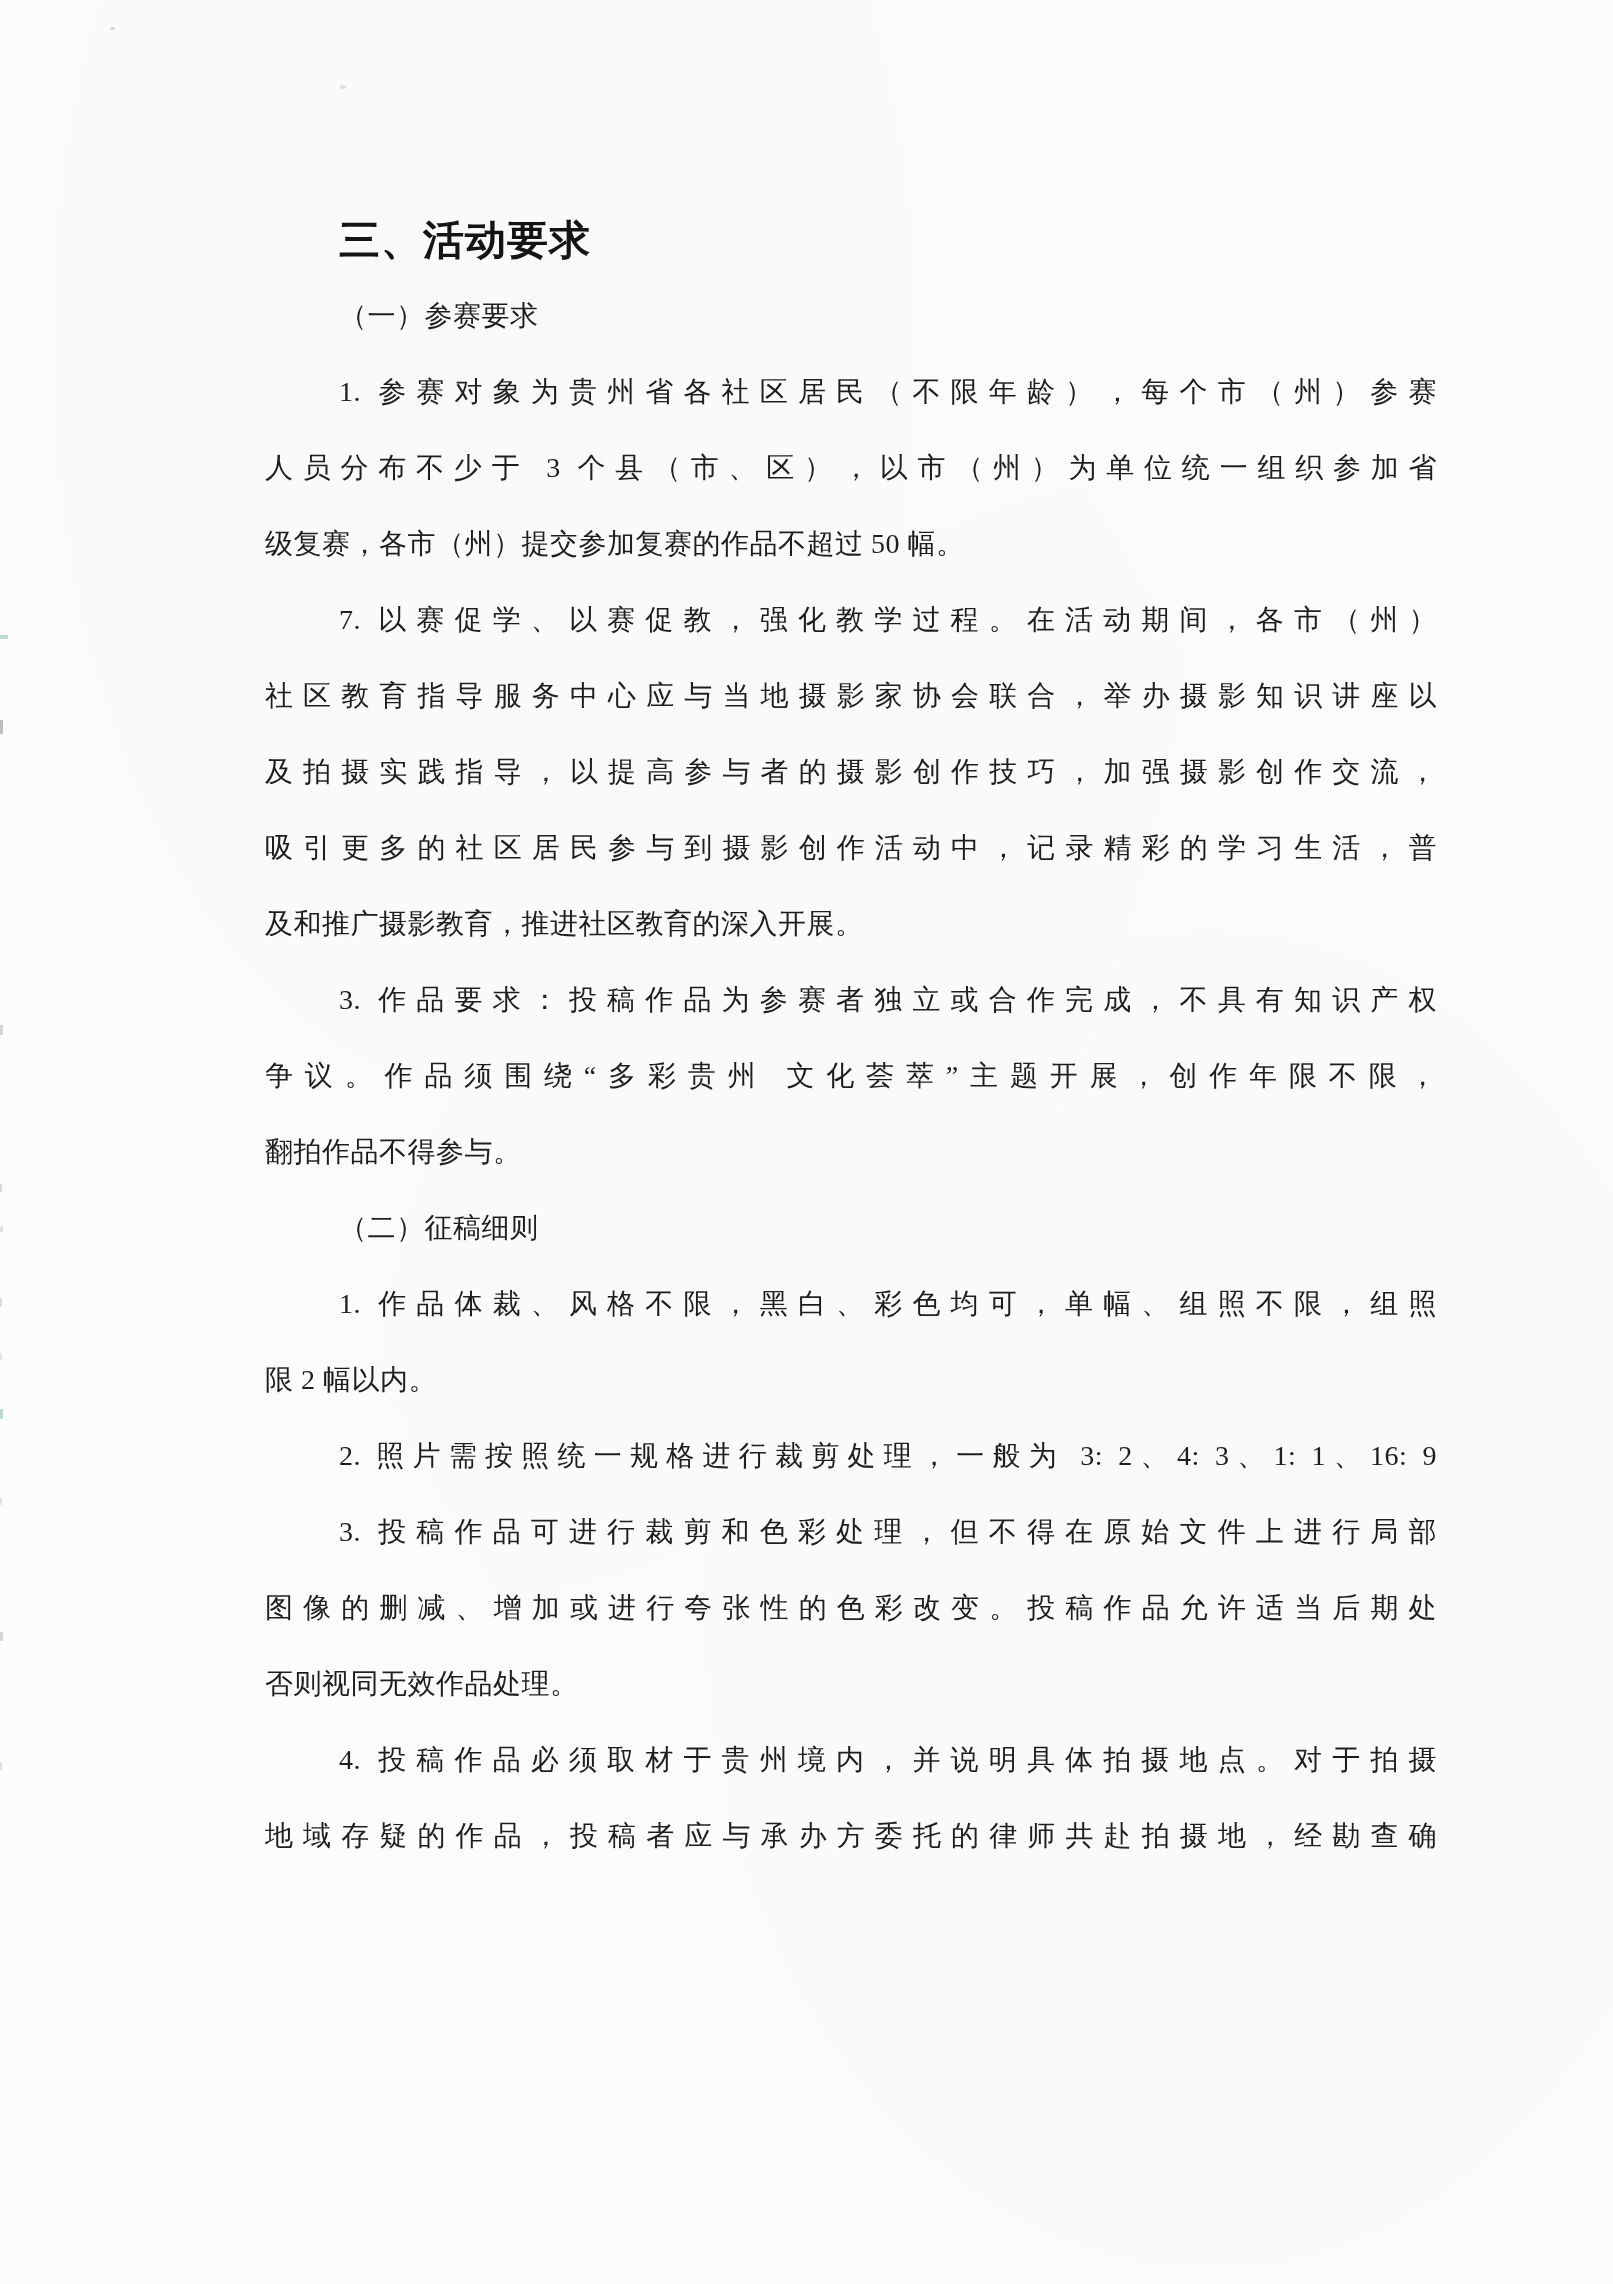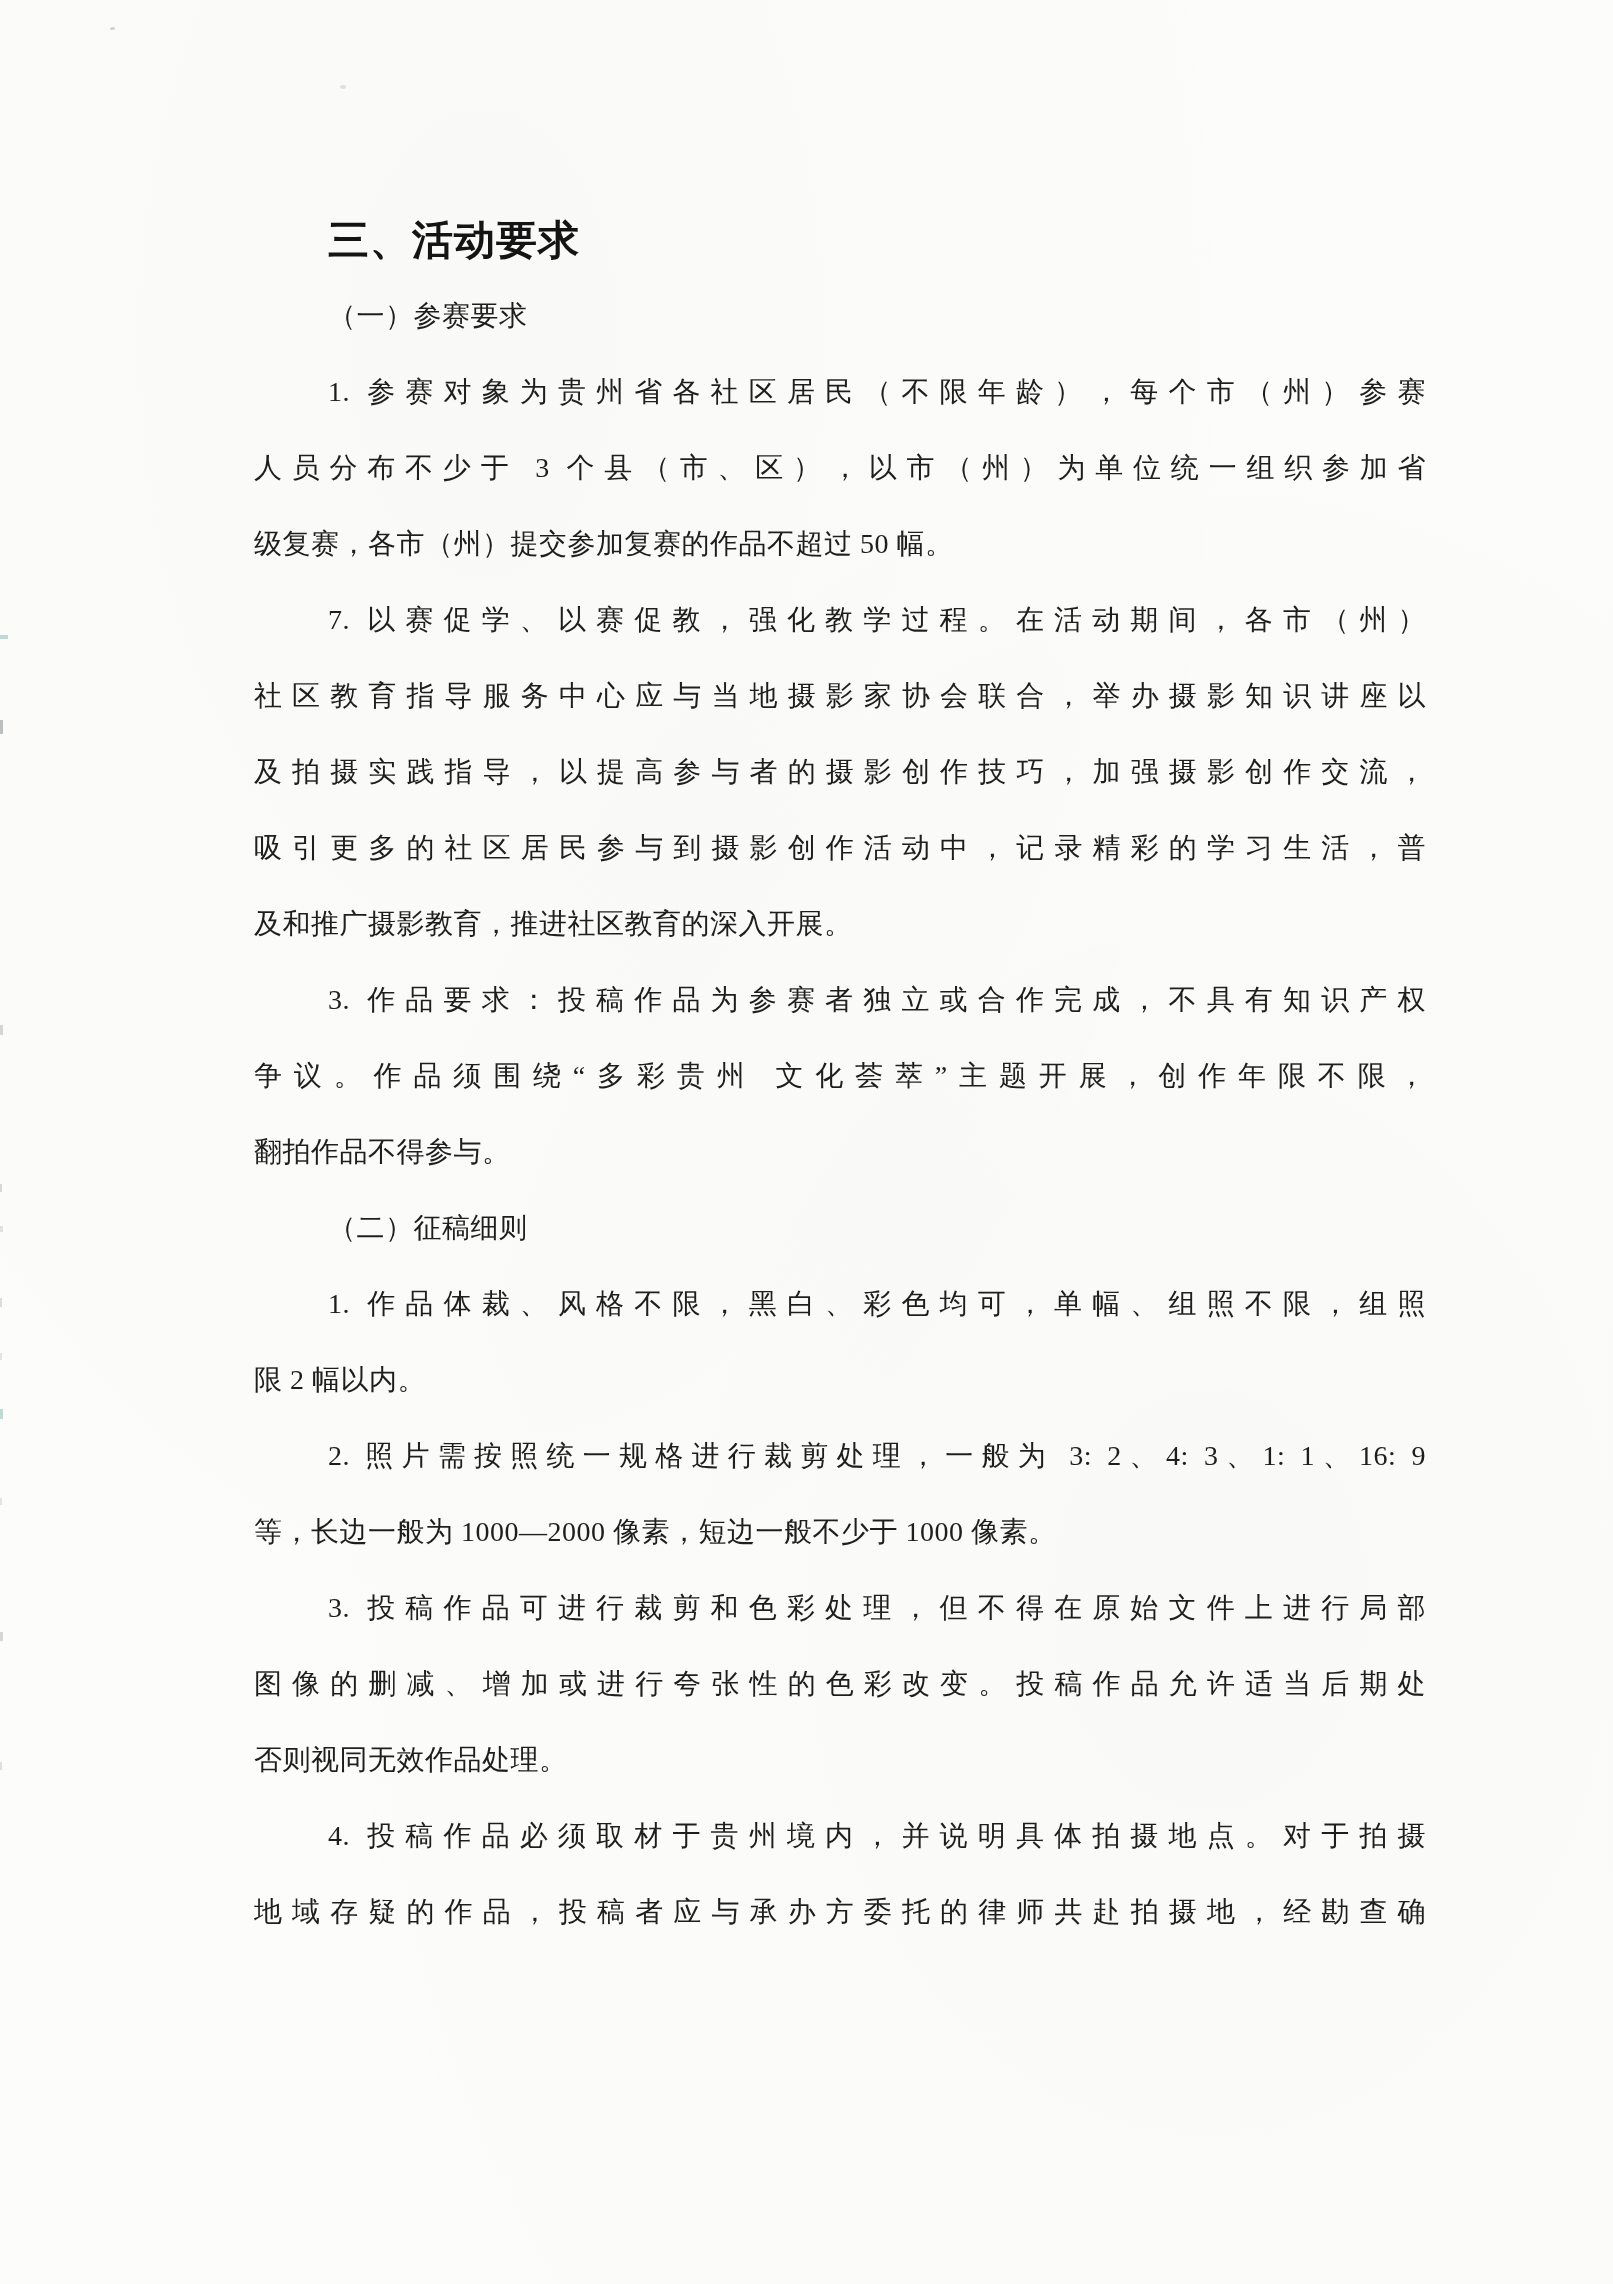--- a/index.html
+++ b/index.html
@@ -12,21 +12,21 @@
     position: relative;
     width: 1613px; height: 2285px;
     overflow: hidden;
     background:
       radial-gradient(ellipse at 30% 15%, rgba(0,0,0,0.012), transparent 55%),
       radial-gradient(ellipse at 75% 70%, rgba(0,0,0,0.010), transparent 60%),
       var(--page-bg, #fcfcfa);
   }
   .text-block {
     position: absolute;
-    left: 254px; top: 202px;
+    left: 265px; top: 202px;
     width: 1172px;
   }
   .line {
     display: block;
     font-size: 28px;
     height: 76px;
     line-height: 76px;
     color: var(--ink, #1e1e1e);
     text-align: justify;
     text-justify: inter-character;
@@ -63,21 +63,20 @@
       <div class="line fill">及拍摄实践指导，以提高参与者的摄影创作技巧，加强摄影创作交流，</div>
       <div class="line fill">吸引更多的社区居民参与到摄影创作活动中，记录精彩的学习生活，普</div>
       <div class="line end">及和推广摄影教育，推进社区教育的深入开展。</div>
       <div class="line indent fill">3. 作品要求：投稿作品为参赛者独立或合作完成，不具有知识产权</div>
       <div class="line fill">争议。作品须围绕“多彩贵州 文化荟萃”主题开展，创作年限不限，</div>
       <div class="line end">翻拍作品不得参与。</div>
       <div class="line indent end">（二）征稿细则</div>
       <div class="line indent fill">1. 作品体裁、风格不限，黑白、彩色均可，单幅、组照不限，组照</div>
       <div class="line end">限 2 幅以内。</div>
       <div class="line indent fill">2. 照片需按照统一规格进行裁剪处理，一般为 3: 2、4: 3、1: 1、16: 9</div>
-      <div class="line end">等，长边一般为 1000—2000 像素，短边一般不少于 1000 像素。</div>
       <div class="line indent fill">3. 投稿作品可进行裁剪和色彩处理，但不得在原始文件上进行局部</div>
       <div class="line fill">图像的删减、增加或进行夸张性的色彩改变。投稿作品允许适当后期处</div>
       <div class="line end">否则视同无效作品处理。</div>
       <div class="line indent fill">4. 投稿作品必须取材于贵州境内，并说明具体拍摄地点。对于拍摄</div>
       <div class="line fill">地域存疑的作品，投稿者应与承办方委托的律师共赴拍摄地，经勘查确</div>
     </div>
 
   <div class="artifact" style="left:0; top:635px;  width:7.8px; height:3.9px;  background:rgba(110,180,170,0.45);"></div>
   <div class="artifact" style="left:0; top:720px;  width:2.9px; height:13.7px; background:rgba(90,100,105,0.40);"></div>
   <div class="artifact" style="left:0; top:1025px; width:2.9px; height:9.8px; background:rgba(120,130,135,0.30);"></div>

